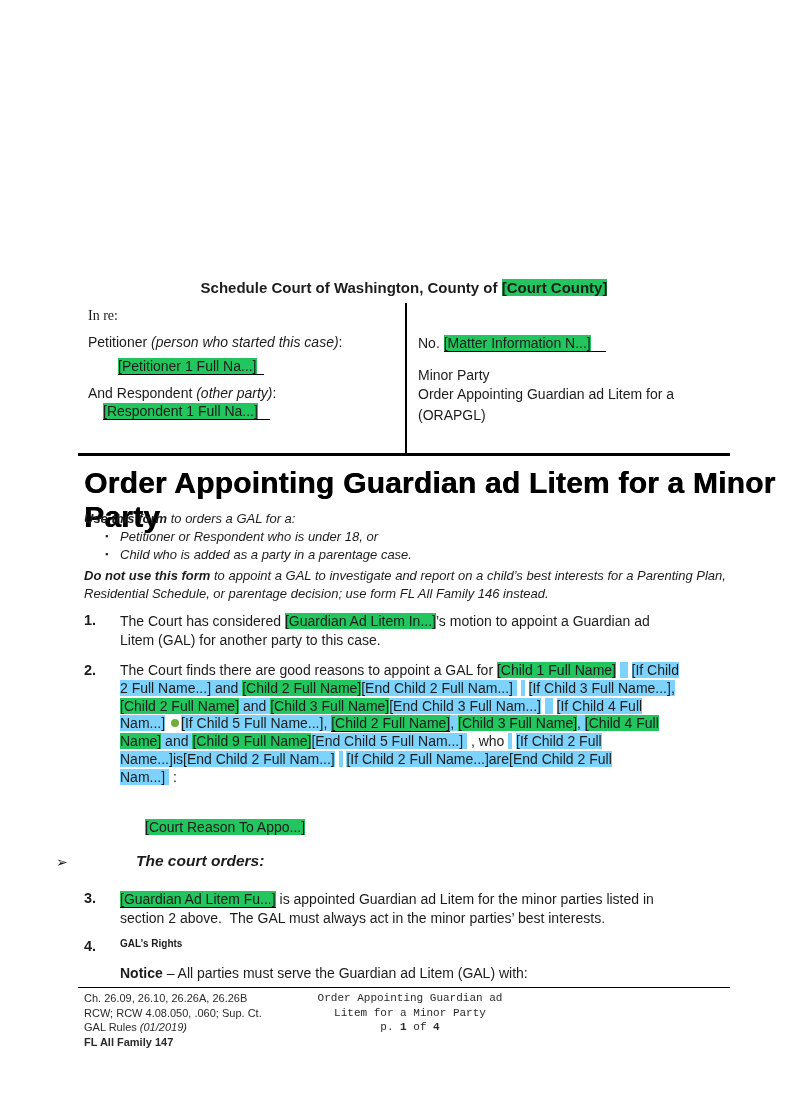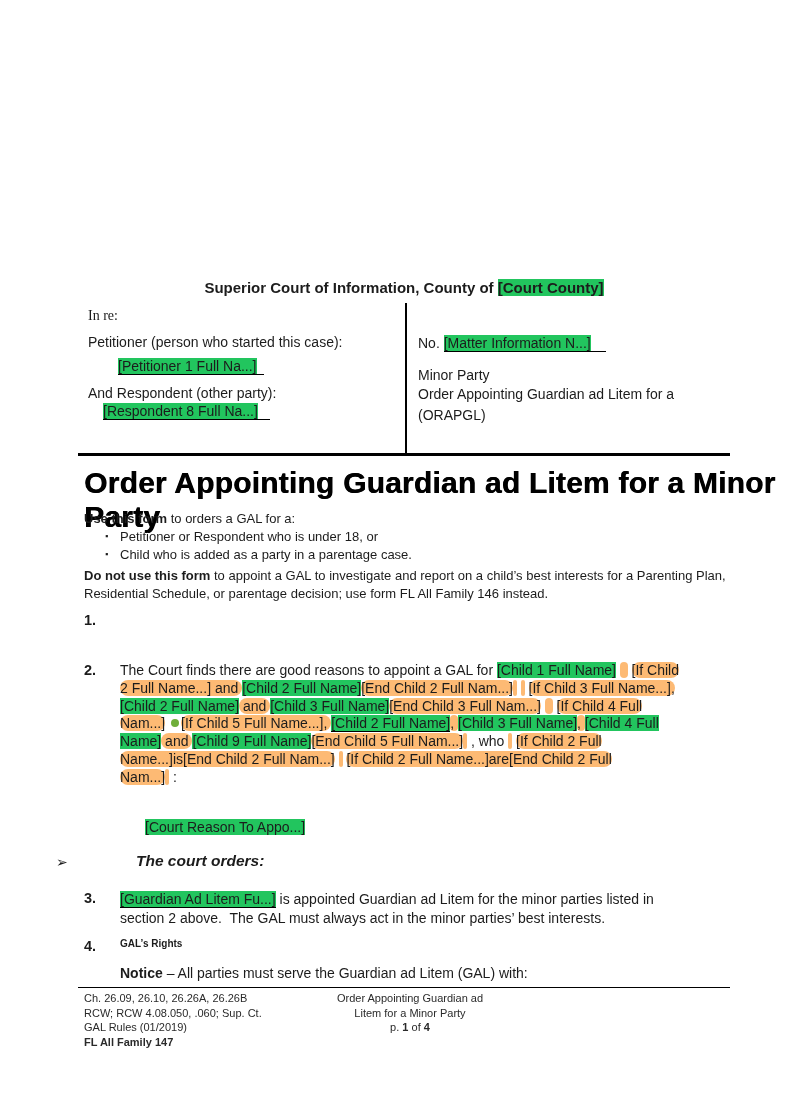--- a/index.html
+++ b/index.html
@@ -1,70 +1,70 @@
 <!DOCTYPE html>
 <html><head>
 <meta charset="utf-8">
 <style>
   html,body{margin:0;padding:0;background:#ffffff;}
   .page{position:relative;width:800px;height:1100px;background:#fff;overflow:hidden;
         font-family:"Liberation Sans","DejaVu Sans",sans-serif;color:#1c1c1c;font-size:14px;}
   .abs{position:absolute;}
   .b{font-weight:bold;}
-  .i{}
+  .i{font-style:italic;}
   .line{white-space:pre;}
   .hl-y{background:#22c55e;}
-  .hl-g{background:#fdba74;border-radius:8px;}
+  .hl-g{background:#7dd3fc;}
   .ul{border-bottom:1.5px solid #000;}
   .pre{white-space:pre;}
   .dot{display:inline-block;width:8px;height:8px;border-radius:50%;background:#6fae3a;
        margin:0 2px 0 2px;vertical-align:1px;}
   .court-title{width:652px;text-align:center;font-size:15px;font-weight:bold;}
   .caption{width:652px;height:150px;border-bottom:3px solid #000;}
   .caption-divider{position:absolute;left:327px;top:0;width:2px;height:150px;background:#000;}
   .main-title{font-size:30px;font-weight:700;letter-spacing:.2px;color:#000;
               text-shadow:.5px 0 0 currentColor;}
   .instr{font-size:13px;}
   .num{font-size:14.5px;font-weight:bold;}
   .body-text .line{height:18.5px;line-height:18.5px;}
   .p2 .line{height:17.75px;line-height:17.75px;}
   .orders-text{font-size:15.5px;font-weight:bold;font-style:italic;}
   .arrow{font-size:14px;}
   .h4{font-size:10px;font-weight:bold;}
   .footer-line{width:652px;border-top:1.5px solid #000;}
   .footer{font-size:11px;color:#2a2a2a;}
   .footer .line{height:14.5px;line-height:14.5px;}
-  .footer-center{width:250px;text-align:center;}
+  .footer-center{width:250px;text-align:center;font-family:Liberation Mono, monospace;}
   .bullet-sq{font-size:9px;vertical-align:2px;}
 </style>
 </head>
 <body>
 
 <div class="page">
 
   <div class="abs court-title" style="left:78px;top:279px;">
-      <div class="line"><span class="b">Superior Court of Information, County of </span><span class="hl-y b">[Court County]</span></div>
+      <div class="line"><span class="b">Schedule Court of Washington, County of </span><span class="hl-y b">[Court County]</span></div>
     </div>
 
   <div class="abs caption" style="left:78px;top:303px;">
     <div class="caption-divider"></div>
     <div class="abs" style="left:10px;top:5px;font-family:Liberation Serif, serif;">
         <div class="line"><span>In re:</span></div>
       </div>
     <div class="abs" style="left:10px;top:31px;">
         <div class="line"><span>Petitioner </span><span class="i">(person who started this case)</span><span>:</span></div>
       </div>
     <div class="abs" style="left:40px;top:55px;">
         <div class="line"><span class="hl-y ul">[Petitioner 1 Full Na...]</span><span class="ul pre">  </span></div>
       </div>
     <div class="abs" style="left:10px;top:82px;">
         <div class="line"><span>And Respondent </span><span class="i">(other party)</span><span>:</span></div>
       </div>
     <div class="abs" style="left:25px;top:100px;">
-        <div class="line"><span class="hl-y ul">[Respondent 8 Full Na...]</span><span class="ul pre">   </span></div>
+        <div class="line"><span class="hl-y ul">[Respondent 1 Full Na...]</span><span class="ul pre">   </span></div>
       </div>
     <div class="abs" style="left:340px;top:32px;">
         <div class="line"><span>No. </span><span class="hl-y ul">[Matter Information N...]</span><span class="ul pre">    </span></div>
       </div>
     <div class="abs body-text" style="left:340px;top:63px;">
         <div class="line"><span>Minor Party</span></div>
         <div class="line"><span>Order Appointing Guardian ad Litem for a</span></div>
       </div>
     <div class="abs" style="left:340px;top:104px;">
         <div class="line"><span>(ORAPGL)</span></div>
@@ -87,20 +87,24 @@
       </div>
     <div class="abs" style="left:0;top:57px;">
         <div class="line"><span class="b i">Do not use this form</span><span class="i"> to appoint a GAL to investigate and report on a child’s best interests for a Parenting Plan,</span></div>
       </div>
     <div class="abs" style="left:0;top:75px;">
         <div class="line"><span class="i">Residential Schedule, or parentage decision; use form FL All Family 146 instead.</span></div>
       </div>
   </div>
 
   <span class="abs num" style="left:84px;top:612px;">1.</span>
+  <div class="abs body-text" style="left:120px;top:612px;width:620px;">
+      <div class="line"><span>The Court has considered </span><span class="hl-y">[Guardian Ad Litem In...]</span><span>’s motion to appoint a Guardian ad</span></div>
+      <div class="line"><span>Litem (GAL) for another party to this case.</span></div>
+    </div>
 
   <span class="abs num" style="left:84px;top:662px;">2.</span>
   <div class="abs p2" style="left:120px;top:662px;width:620px;">
       <div class="line"><span>The Court finds there are good reasons to appoint a GAL for </span><span class="hl-y">[Child 1 Full Name]</span><span> </span><span class="hl-g pre">  </span><span> </span><span class="hl-g">[If Child</span></div>
       <div class="line"><span class="hl-g">2 Full Name...] and </span><span class="hl-y">[Child 2 Full Name]</span><span class="hl-g">[End Child 2 Full Nam...]</span><span class="hl-g pre"> </span><span> </span><span class="hl-g pre"> </span><span> </span><span class="hl-g">[If Child 3 Full Name...],</span></div>
       <div class="line"><span class="hl-y">[Child 2 Full Name]</span><span class="hl-g"> and </span><span class="hl-y">[Child 3 Full Name]</span><span class="hl-g">[End Child 3 Full Nam...]</span><span> </span><span class="hl-g pre">  </span><span> </span><span class="hl-g">[If Child 4 Full</span></div>
       <div class="line"><span class="hl-g">Nam...]</span><span> </span><span class="dot"></span><span class="hl-g">[If Child 5 Full Name...], </span><span class="hl-y ul">[Child 2 Full Name]</span><span class="hl-g">, </span><span class="hl-y">[Child 3 Full Name]</span><span class="hl-g">, </span><span class="hl-y">[Child 4 Full</span></div>
       <div class="line"><span class="hl-y">Name]</span><span class="hl-g"> and </span><span class="hl-y">[Child 9 Full Name]</span><span class="hl-g">[End Child 5 Full Nam...]</span><span class="hl-g pre"> </span><span> , who </span><span class="hl-g pre"> </span><span> </span><span class="hl-g">[If Child 2 Full</span></div>
       <div class="line"><span class="hl-g">Name...]is[End Child 2 Full Nam...]</span><span> </span><span class="hl-g pre"> </span><span> </span><span class="hl-g">[If Child 2 Full Name...]are[End Child 2 Full</span></div>
       <div class="line"><span class="hl-g">Nam...]</span><span class="hl-g pre"> </span><span> :</span></div>

